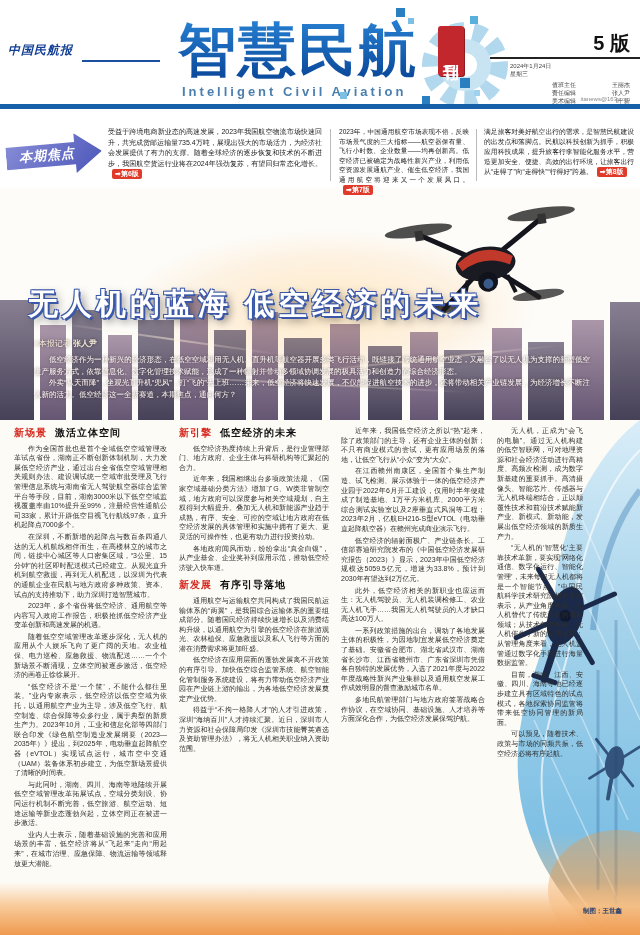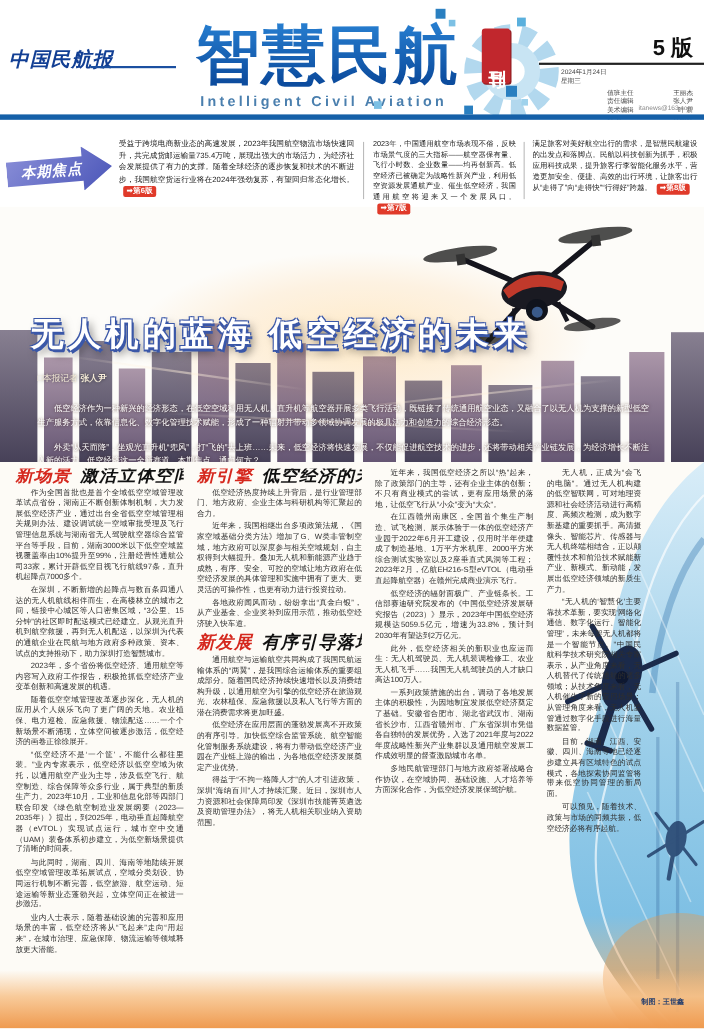--- a/index.html
+++ b/index.html
@@ -2,21 +2,21 @@
 <html><head>
 <meta charset="utf-8">
 <style>
   * { margin:0; padding:0; box-sizing:border-box; }
   html,body { width:640px; }
   body { font-family:"Liberation Sans","DejaVu Sans",sans-serif; background:#fff; }
   #page { position:relative; width:640px; height:935px; background:#fdfcf9; overflow:hidden; }
 
   
   #header { position:absolute; left:0; top:0; width:640px; height:104px; background:#fff; }
-  .paper-logo { position:absolute; left:8px; top:42px; font-size:18px; font-weight:bold; font-style:italic; color:#123f94; letter-spacing:1px; }
+  .paper-logo { position:absolute; left:8px; top:42px; font-size:12px; font-weight:bold; font-style:italic; color:#123f94; letter-spacing:1px; }
   .logo-line { position:absolute; left:82px; top:60px; width:78px; height:2px; background:#1b4fa0; }
   .masthead { position:absolute; left:160px; top:8px; width:330px; height:96px; }
   .masthead-title { position:absolute; left:18px; top:4px; font-size:58px; font-weight:900; letter-spacing:2px;
      background:linear-gradient(180deg,#2b86d8 0%,#0c4c9e 80%); -webkit-background-clip:text; background-clip:text;
      -webkit-text-fill-color:transparent; color:#0f57ab; white-space:nowrap; }
   .masthead-en { position:absolute; left:22px; top:76px; font-size:13px; letter-spacing:3px; color:#4a7fae; font-weight:bold; }
   .seal { position:absolute; left:278px; top:18px; width:26px; height:50px; background:#c1272d; border-radius:3px;
      color:#fff; font-size:16px; font-weight:bold; writing-mode:vertical-rl; text-orientation:upright; text-align:center; line-height:26px; box-shadow:1px 1px 0 #8e1d21; }
   .gear { position:absolute; left:250px; top:2px; opacity:.85; }
   .sq { position:absolute; background:#5ab0dd; }
@@ -44,32 +44,32 @@
      background:linear-gradient(180deg,#8087c0 0%,#b4789a 16%,#d08a66 32%,#e8a468 48%,#9a6a80 68%,#43richtig 0), linear-gradient(180deg,#8087c0 0%,#b4789a 16%,#d08a66 32%,#e8a468 48%,#9a6a80 68%,#3a4676 88%,#2e3c6e 100%); }
   .hero-glow { position:absolute; left:120px; top:40px; width:420px; height:160px; border-radius:50%;
      background:radial-gradient(ellipse at center,rgba(255,220,160,.55) 0%,rgba(255,200,130,.2) 45%,transparent 70%); }
   .streak { position:absolute; height:2px; background:linear-gradient(90deg,transparent,rgba(255,240,220,.5),transparent); }
   .building { position:absolute; bottom:0; background:linear-gradient(180deg,rgba(40,26,60,.55),rgba(25,18,48,.8)); }
   .building.lit { background:linear-gradient(180deg,rgba(90,50,90,.5),rgba(50,30,70,.75)); }
   #hero-headline { position:absolute; left:28px; top:96px; font-size:30px; font-weight:900; color:#fff; letter-spacing:4px; white-space:nowrap;
      text-shadow:2px 2px 0 #3a57a8,-1px -1px 0 #3a57a8,1px -1px 0 #3a57a8,-1px 1px 0 #3a57a8,4px 4px 8px rgba(0,0,0,.55); }
   #hero-byline { position:absolute; left:34px; top:150px; font-size:8px; color:#f5ecd8; text-shadow:0 0 3px rgba(0,0,0,.6); }
   .hero-intro { position:absolute; left:34px; top:166px; width:556px; font-size:7.5px; line-height:11.5px; color:#fff; text-align:justify; text-shadow:0 0 3px rgba(60,30,20,.8); }
-  .hero-intro p { text-indent:2em;margin-top:12px; }
+  .hero-intro p { text-indent:2em; }
   #drone { position:absolute; right:55px; top:4px; transform:rotate(-8deg); }
 
   
   #bodyarea { position:absolute; left:0; top:420px; width:640px; height:515px; background:#fdfbf6; }
   .col { position:absolute; top:6px; font-size:7px; line-height:9.6px; color:#2e2e2e; text-align:justify; overflow:hidden; }
   .col p { text-indent:2em; margin-bottom:2px; }
   #col1 { left:14px;  width:153px; height:505px; }
   #col2 { left:179px; width:150px; height:468px; }
   #col3 { left:341px; width:144px; height:468px; }
   #col4 { left:497px; width:86px;  height:458px; }
-  .sec-head { font-size:16px; margin:2px 0 6px; text-indent:0; white-space:nowrap;font-style:italic; }
+  .sec-head { font-size:10px; margin:2px 0 6px; text-indent:0; white-space:nowrap; }
   .sec-tag { color:#d5281e; font-weight:900; letter-spacing:1px; }
   .sec-title { color:#111; font-weight:900; margin-left:8px; letter-spacing:1px; }
 
   
   #curve { position:absolute; left:498px; top:0; width:142px; height:515px; pointer-events:none; }
   
   #bottom-band { position:absolute; left:0; top:462px; width:640px; height:53px;
      background:linear-gradient(180deg,rgba(250,220,180,0) 0%,rgba(247,194,138,.85) 45%,#ef9a4f 100%); }
   #credit { position:absolute; right:18px; top:487px; font-size:6.5px; color:#28406e; font-weight:bold; z-index:5; }
   #col1 { z-index:4; }

